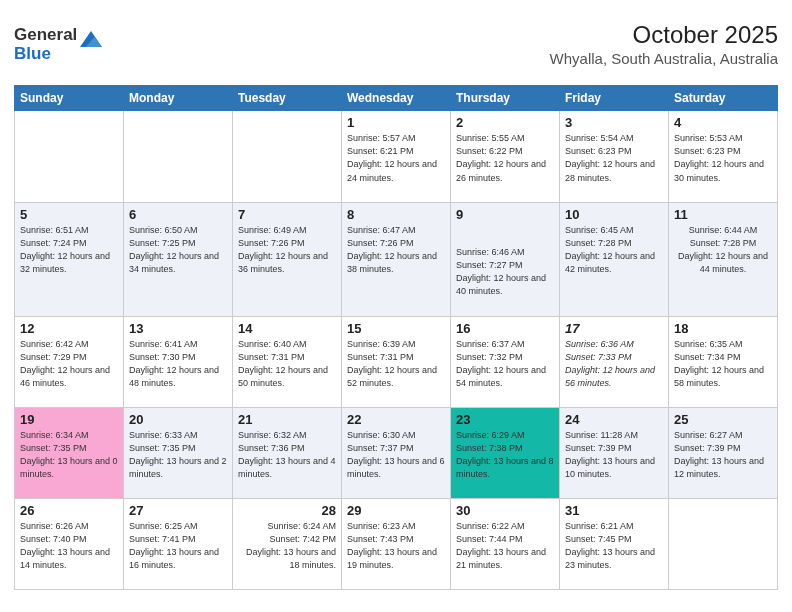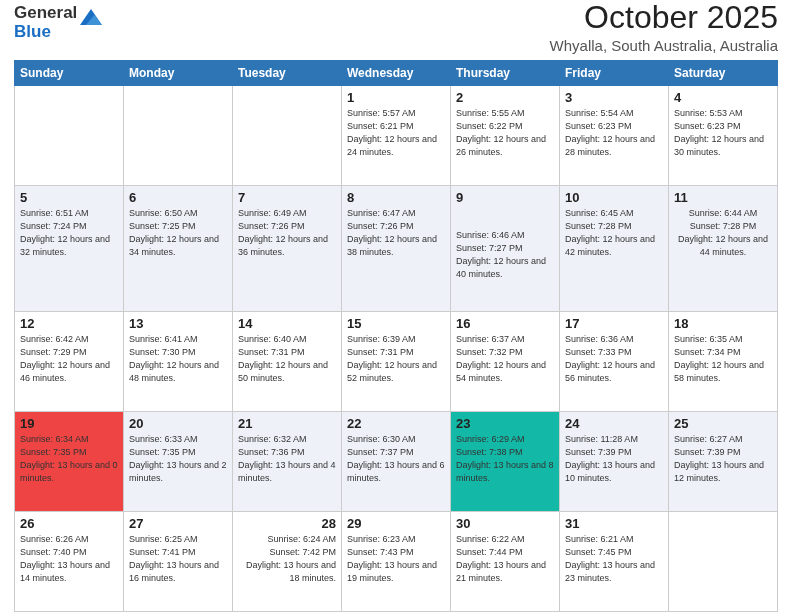--- a/index.html
+++ b/index.html
@@ -6,23 +6,24 @@
     body {
       font-family: Arial, sans-serif;
       background: #fff;
       width: 792px;
       height: 612px;
       overflow: hidden;
     }
     .page {
       width: 792px;
       height: 612px;
-      padding: 0 14px;
+      padding: 22px 14px;
       display: flex;
       flex-direction: column;
+      gap: 12px;
     }
     .header {
       display: flex;
       align-items: flex-start;
       justify-content: space-between;
       margin-bottom: 6px;
     }
     .logo {
       display: flex;
       align-items: center;
@@ -36,21 +37,21 @@
     .logo-icon {
       width: 22px;
       height: 22px;
       margin-left: 2px;
       margin-top: -10px;
     }
     .title-block {
       text-align: right;
     }
     .month-title {
-      font-size: 32px;
+      font-size: 24px;
       font-weight: 300;
       color: #222;
       line-height: 1.1;
     }
     .location-title {
       font-size: 15px;
       color: #555;
       margin-top: 2px;
     }
     .calendar {
@@ -233,35 +234,35 @@
             <div class="day-info" style="white-space: pre-line;">Sunrise: 6:39 AM
 Sunset: 7:31 PM
 Daylight: 12 hours and 52 minutes.</div>
           </td>
           <td style="background: rgb(255, 255, 255);">
             <span class="day-number">16</span>
             <div class="day-info" style="white-space: pre-line;">Sunrise: 6:37 AM
 Sunset: 7:32 PM
 Daylight: 12 hours and 54 minutes.</div>
           </td>
-          <td style="background: rgb(255, 255, 255);">
+          <td style="background: rgb(255, 255, 255); font-style: italic;">
             <span class="day-number">17</span>
             <div class="day-info" style="white-space: pre-line;">Sunrise: 6:36 AM
 Sunset: 7:33 PM
 Daylight: 12 hours and 56 minutes.</div>
           </td>
           <td style="background: rgb(255, 255, 255);">
             <span class="day-number">18</span>
             <div class="day-info" style="white-space: pre-line;">Sunrise: 6:35 AM
 Sunset: 7:34 PM
 Daylight: 12 hours and 58 minutes.</div>
           </td>
         </tr>
         <tr>
-          <td style="background: #ef4444;">
+          <td style="background: #f9a8d4;">
             <span class="day-number">19</span>
             <div class="day-info" style="white-space: pre-line;">Sunrise: 6:34 AM
 Sunset: 7:35 PM
 Daylight: 13 hours and 0 minutes.</div>
           </td>
           <td style="background: rgb(238, 242, 248);">
             <span class="day-number">20</span>
             <div class="day-info" style="white-space: pre-line;">Sunrise: 6:33 AM
 Sunset: 7:35 PM
 Daylight: 13 hours and 2 minutes.</div>

